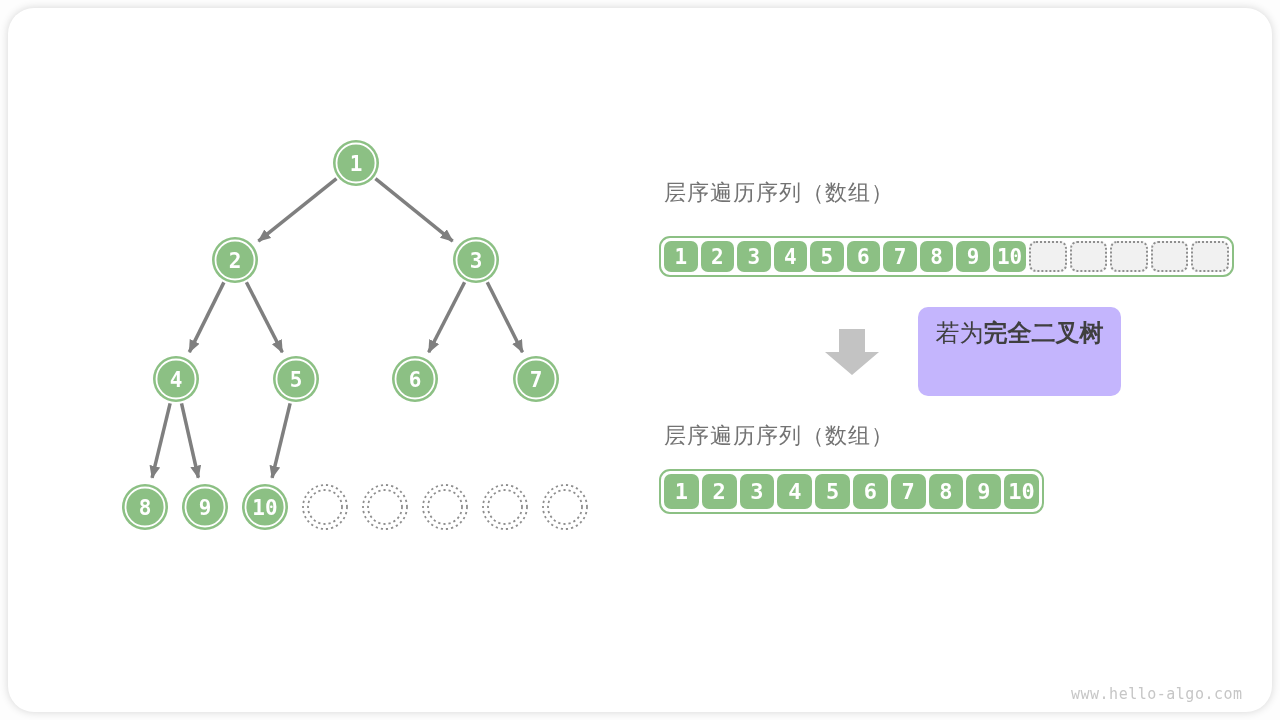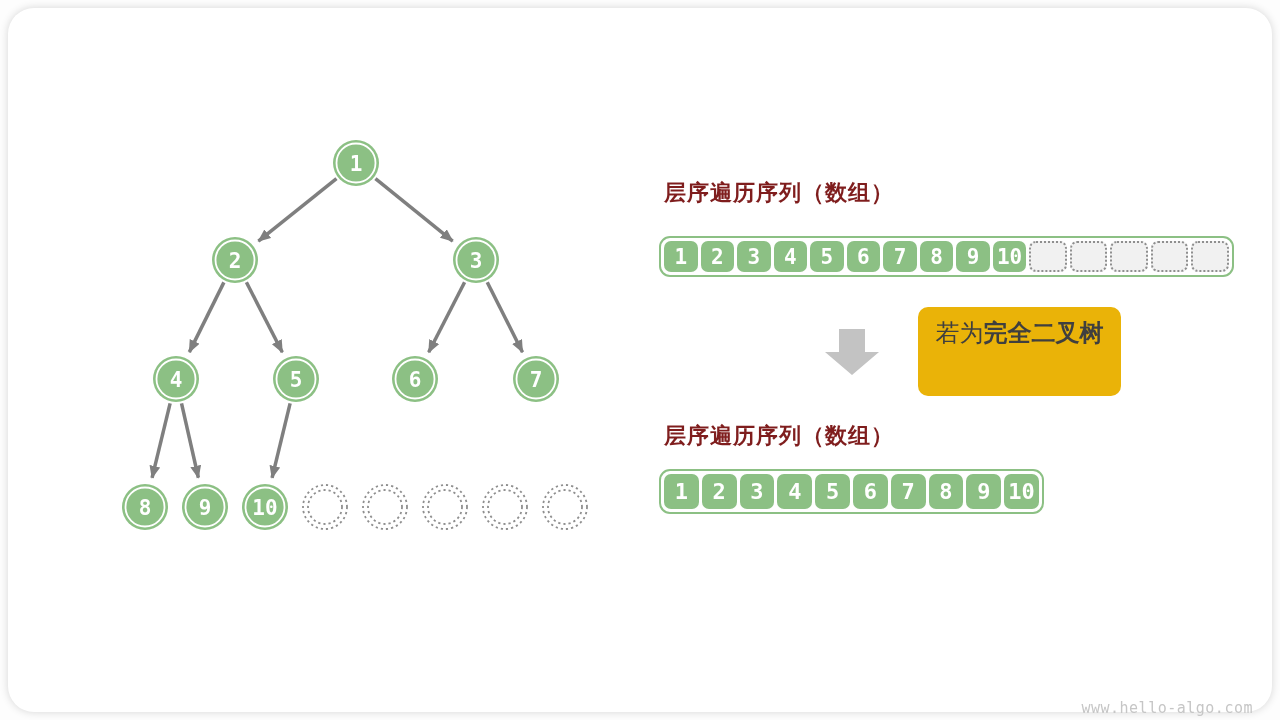--- a/index.html
+++ b/index.html
@@ -25,22 +25,22 @@
     position: absolute;
     left: 0;
     top: 0;
     width: 650px;
     height: 600px;
   }
   .seq-label {
     position: absolute;
     left: 656px;
     font-size: 22px;
-    font-weight: bold;
-    color: #7f1d1d;
+    font-weight: normal;
+    color: #737373;
     letter-spacing: 1px;
     white-space: nowrap;
   }
   .seq-label.top { top: 170px; }
   .seq-label.bottom { top: 413px; }
   .array {
     position: absolute;
     left: 651px;
     display: flex;
     gap: 3px;
@@ -69,43 +69,43 @@
   .cell.empty {
     background: #f1f1f1;
     border: 2px dotted #8f8f8f;
   }
   .note-box {
     position: absolute;
     left: 910px;
     top: 299px;
     width: 203px;
     height: 89px;
-    background: #eab308;
+    background: #c4b5fd;
     border-radius: 10px;
     box-sizing: border-box;
     padding-top: 7px;
     text-align: center;
     font-size: 24px;
     line-height: 37px;
     color: #3f3f3f;
     white-space: nowrap;
   }
   .down-arrow-svg {
     position: absolute;
     left: 810px;
     top: 315px;
     width: 70px;
     height: 60px;
   }
   .watermark {
     position: absolute;
     left: 1063px;
-    top: 691px;
+    top: 677px;
     width: 182px;
-    text-align: right;
+    text-align: left;
     font-family: "DejaVu Sans Mono", monospace;
     font-size: 15px;
     letter-spacing: 0.5px;
     color: #c6c6c6;
     white-space: nowrap;
   }
 </style>
 </head>
 <body>
 

